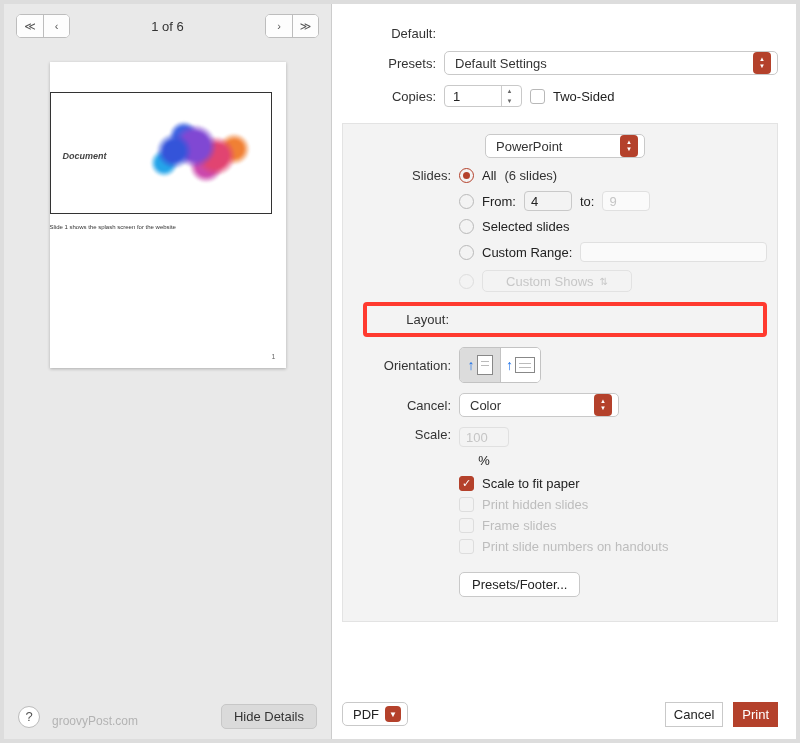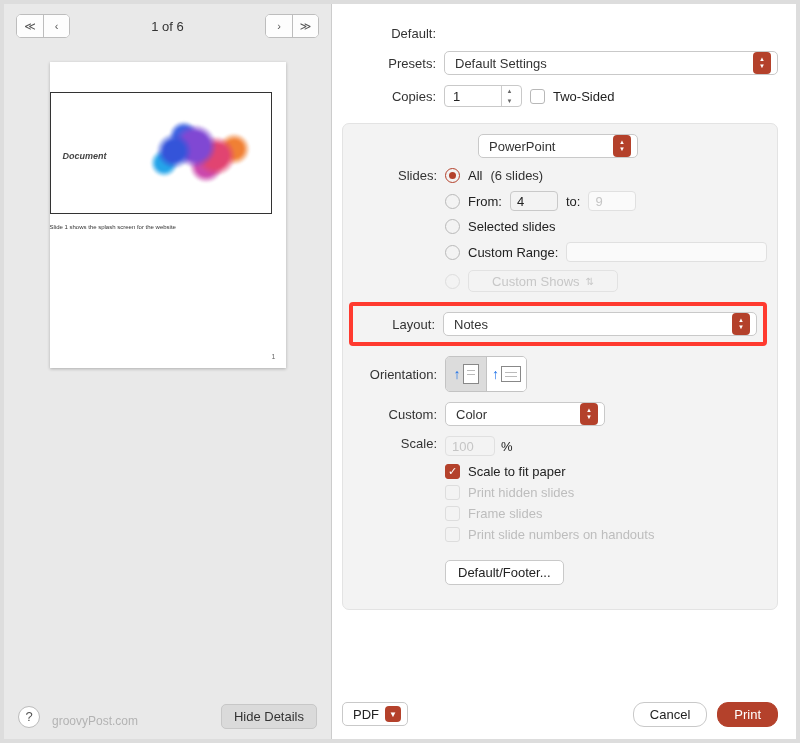--- a/index.html
+++ b/index.html
@@ -206,22 +206,22 @@
   .chk.checked::after { content:"✓"; }
   .chk.disabled { border-color: #ddd; }
   .chk-label { font-size: 13px; }
   .chk-label.disabled { color: #bdbdbd; }
   .paper-sub { color: #a5a5a5; margin-left: 4px; }
   
   .inset {
     margin-top: 6px;
     background: #f3f3f3;
     border: 1px solid #e3e3e3;
-    border-radius: 7px;
-    padding: 10px 10px 14px 6px;
+    border-radius: 0;
+    padding: 10px 10px 14px 20px;
   }
   .inset .row-label { width: 96px; }
   .app-select-row { display:flex; justify-content:center; margin-bottom:10px; }
   .select-sm { width: 160px; flex: none; }
   .select-md { width: 160px; flex: none; }
   .radio {
     width: 15px; height: 15px; border-radius: 50%;
     border: 1px solid #b9b9b9; display:inline-block;
     position: relative; flex-shrink:0;
   }
@@ -295,22 +295,22 @@
   .pdf-btn {
     border:1px solid #c9c9c9;border-radius:5px;background:#fff;
     padding:3px 6px 3px 10px; font-size:13px; display:flex;align-items:center;gap:6px;
   }
   .pdf-caret {
     width:16px;height:16px;background:#b4412b;border-radius:4px;
     display:flex;align-items:center;justify-content:center;color:#fff;font-size:8px;
   }
   .spacer{flex:1;}
   .btn {
-    border:1px solid #c9c9c9;border-radius:11px;background:#fff;
-    padding:4px 16px;font-size:13px;
+    border:1px solid #c9c9c9;border-radius:0;background:#fff;
+    padding:4px 8px;font-size:13px;
   }
   .btn.primary { background:#b4412b;border-color:#b4412b;color:#fff; }
 </style>
 </head>
 <body>
 
 <div class="dialog">
 
   <div class="preview-panel">
     <div class="preview-nav">
@@ -413,56 +413,52 @@
             <span class="radio disabled"></span>
             <div class="select-custom-shows">
               <span>Custom Shows</span>
             </div>
           </div>
         </div>
       </div>
 
       <div class="hl-layout">
         <div class="row-label">Layout:</div>
-        <div class="select">
-          <span>Notes</span>
-          <div class="stepper-arrows"></div>
-        </div>
       </div>
 
       <div class="row">
         <div class="row-label">Orientation:</div>
         <div class="row-content">
           <div class="orient-group">
             <div class="orient-btn selected">
               <span class="arrow-up">↑</span>
               <span class="doc-glyph"></span>
             </div>
             <div class="orient-btn">
               <span class="arrow-up">↑</span>
               <span class="doc-glyph landscape"></span>
             </div>
           </div>
         </div>
       </div>
 
       <div class="row">
-        <div class="row-label">Custom:</div>
+        <div class="row-label">Cancel:</div>
         <div class="row-content">
           <div class="select select-md">
             <span>Color</span>
             <div class="stepper-arrows"></div>
           </div>
         </div>
       </div>
 
       <div class="row" style="align-items:flex-start;">
         <div class="row-label">Scale:</div>
         <div class="row-content" style="flex-direction:column;align-items:flex-start;gap:8px;">
-          <div style="display:flex;align-items:center;gap:6px;">
+          <div style="display:flex;align-items:center;gap:6px;flex-direction:column;">
             <div class="scale-input">
                 <span>100</span>
               </div>
             <span>%</span>
           </div>
           <div class="check-list">
             <div class="opt">
               <span class="chk checked"></span>
               <span class="chk-label">Scale to fit paper</span>
             </div>
@@ -472,21 +468,21 @@
             </div>
             <div class="opt">
               <span class="chk disabled"></span>
               <span class="chk-label disabled">Frame slides</span>
             </div>
             <div class="opt">
               <span class="chk disabled"></span>
               <span class="chk-label disabled">Print slide numbers on handouts</span>
             </div>
           </div>
-          <div class="hf-btn">Default/Footer...</div>
+          <div class="hf-btn">Presets/Footer...</div>
         </div>
       </div>
     </div>
 
     <div class="action-bar">
       <div class="pdf-btn">
         <span>PDF</span>
         <span class="pdf-caret">▼</span>
       </div>
       <div class="spacer"></div>

